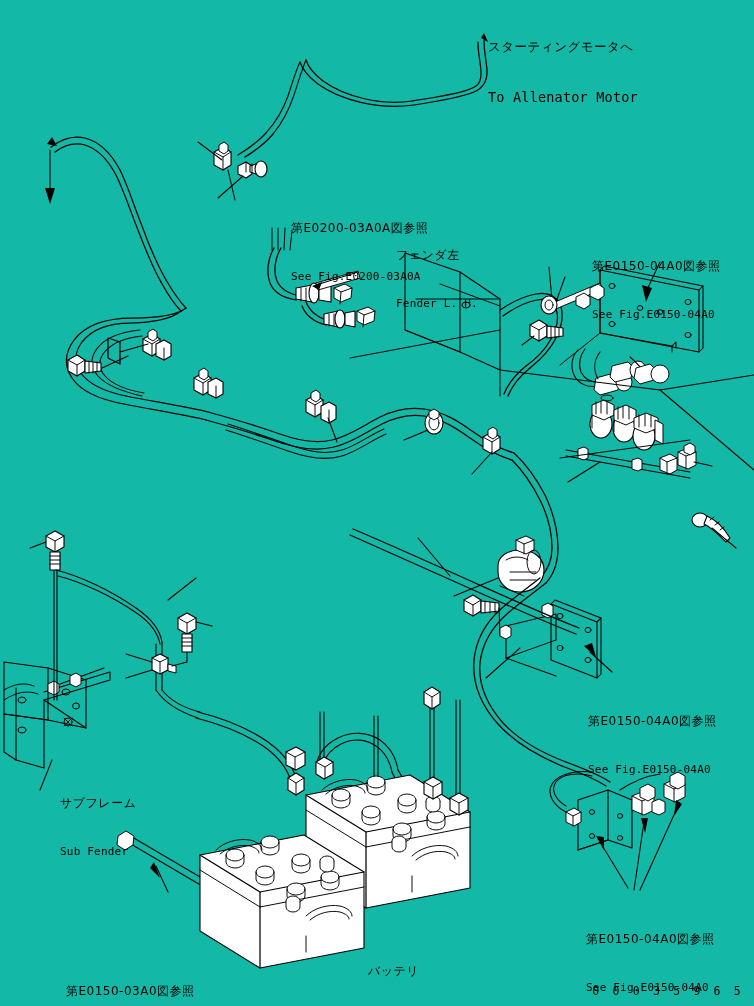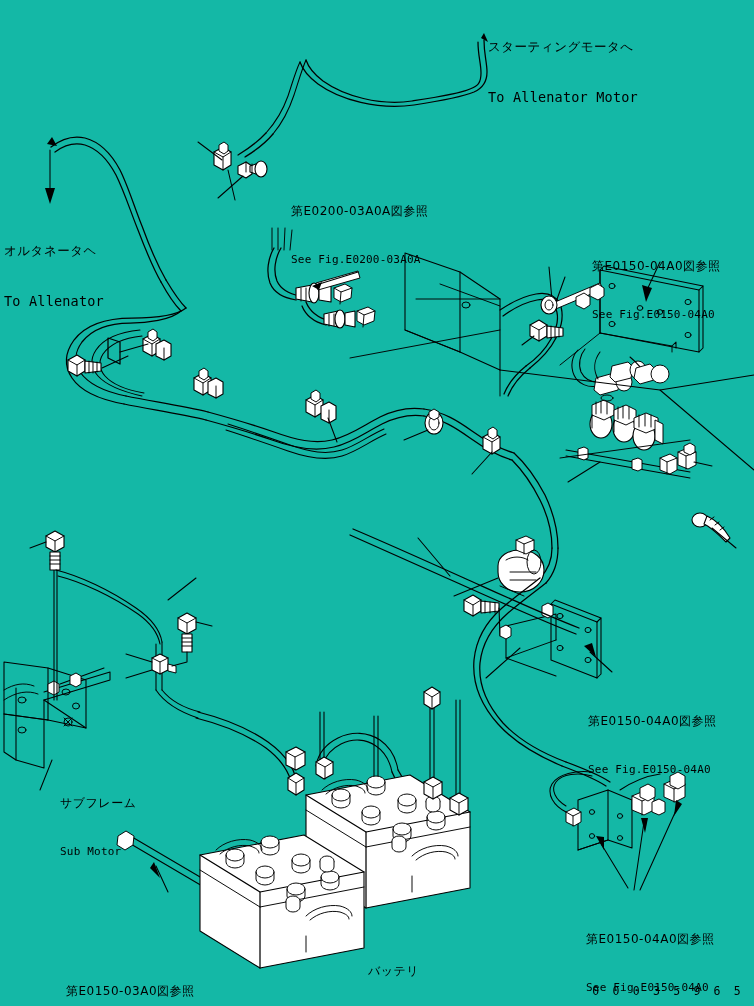--- a/index.html
+++ b/index.html
@@ -588,49 +588,49 @@
       <path class="thin" d="M450 798 l9 5 l9 -5 M459 803 l0 12"></path>
     </g>
 
   </svg>
 
   <div class="cal" style="left:488px;top:4px;">
     <div class="jp">スターティングモータへ</div>
     <div class="en">To Allenator Motor</div>
   </div>
 
-  <div class="cal" style="left:4px;top:208px;">
-    <div class="jp">オルタネータヘ</div>
-    <div class="en">To Allenator</div>
-  </div>
-
-  <div class="cal" style="left:291px;top:169px;">
+
+  <div class="cal" style="left:291px;top:186px;">
     <div class="jp sm">第E0200-03A0A図参照</div>
     <div class="en sm">See Fig.E0200-03A0A</div>
   </div>
 
+  <div class="cal" style="left:396px;top:213px;">
+    <div class="jp sm">フェンダ左</div>
+    <div class="en sm">Fender L. H.</div>
+  </div>
 
   <div class="cal" style="left:592px;top:224px;">
     <div class="jp sm">第E0150-04A0図参照</div>
     <div class="en sm">See Fig.E0150-04A0</div>
   </div>
 
   <div class="cal" style="left:588px;top:679px;">
     <div class="jp sm">第E0150-04A0図参照</div>
     <div class="en sm">See Fig.E0150-04A0</div>
   </div>
 
   <div class="cal" style="left:586px;top:897px;">
     <div class="jp sm">第E0150-04A0図参照</div>
     <div class="en sm">See Fig.E0150-04A0</div>
   </div>
 
   <div class="cal" style="left:60px;top:761px;">
     <div class="jp sm">サブフレーム</div>
-    <div class="en sm">Sub Motor</div>
+    <div class="en sm">Sub Fender</div>
   </div>
 
   <div class="cal" style="left:368px;top:929px;">
     <div class="jp sm">バッテリ</div>
     
   </div>
 
   <div class="cal" style="left:66px;top:949px;">
     <div class="jp sm">第E0150-03A0図参照</div>
     

